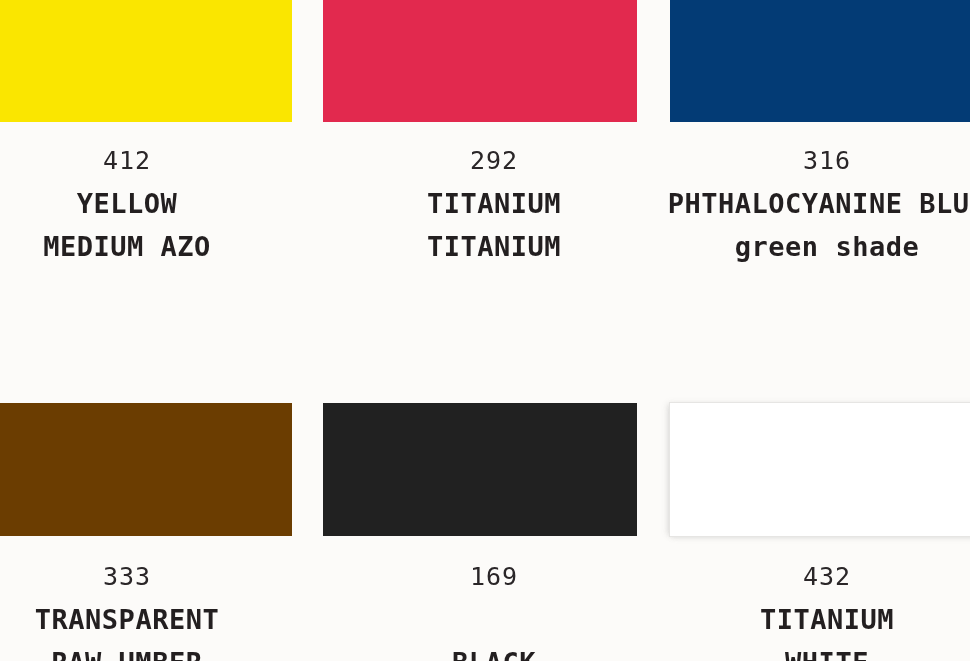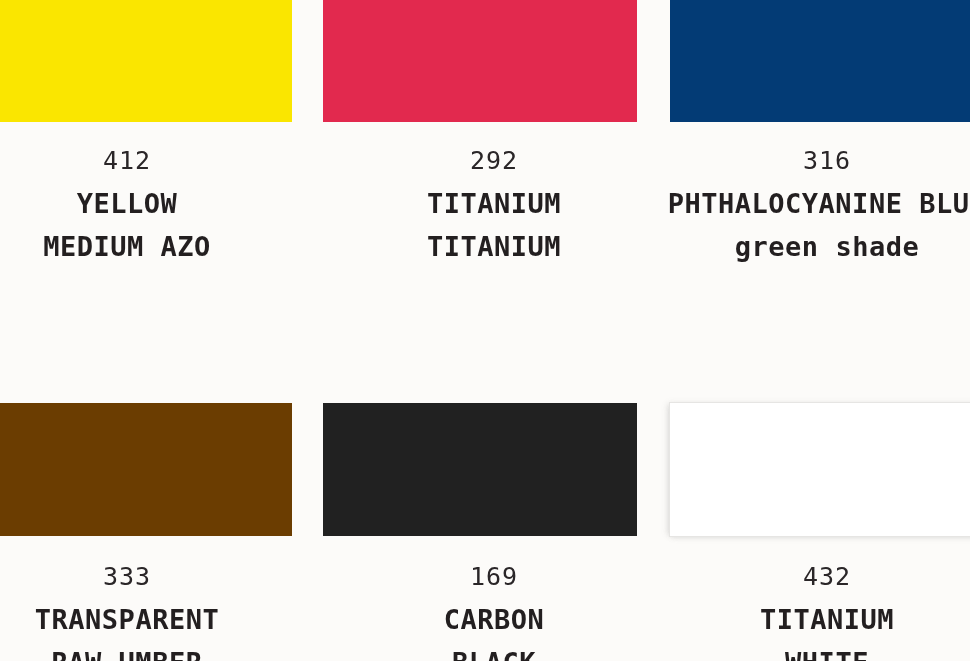--- a/index.html
+++ b/index.html
@@ -130,21 +130,20 @@
     <div class="label-code lbl-code-y">333</div>
     <div class="label-name lbl-name1-y">TRANSPARENT</div>
     <div class="label-name line2 lbl-name2-y">RAW UMBER</div>
   </div>
 
   <div class="swatch-cell col-1 row-1-chip">
     <div class="swatch-chip" style="background-color: rgb(33, 33, 33);"></div>
   </div>
   <div class="swatch-cell label-col-1 row-1-labels">
     <div class="label-code lbl-code-y">169</div>
-    <div class="label-name lbl-name1-y">CARBON</div>
     <div class="label-name line2 lbl-name2-y">BLACK</div>
   </div>
 
   <div class="swatch-cell col-2 row-1-chip">
     <div class="swatch-chip has-edge" style="background-color: rgb(255, 255, 255);"></div>
   </div>
   <div class="swatch-cell label-col-2 row-1-labels">
     <div class="label-code lbl-code-y">432</div>
     <div class="label-name lbl-name1-y">TITANIUM</div>
     <div class="label-name line2 lbl-name2-y">WHITE</div>

